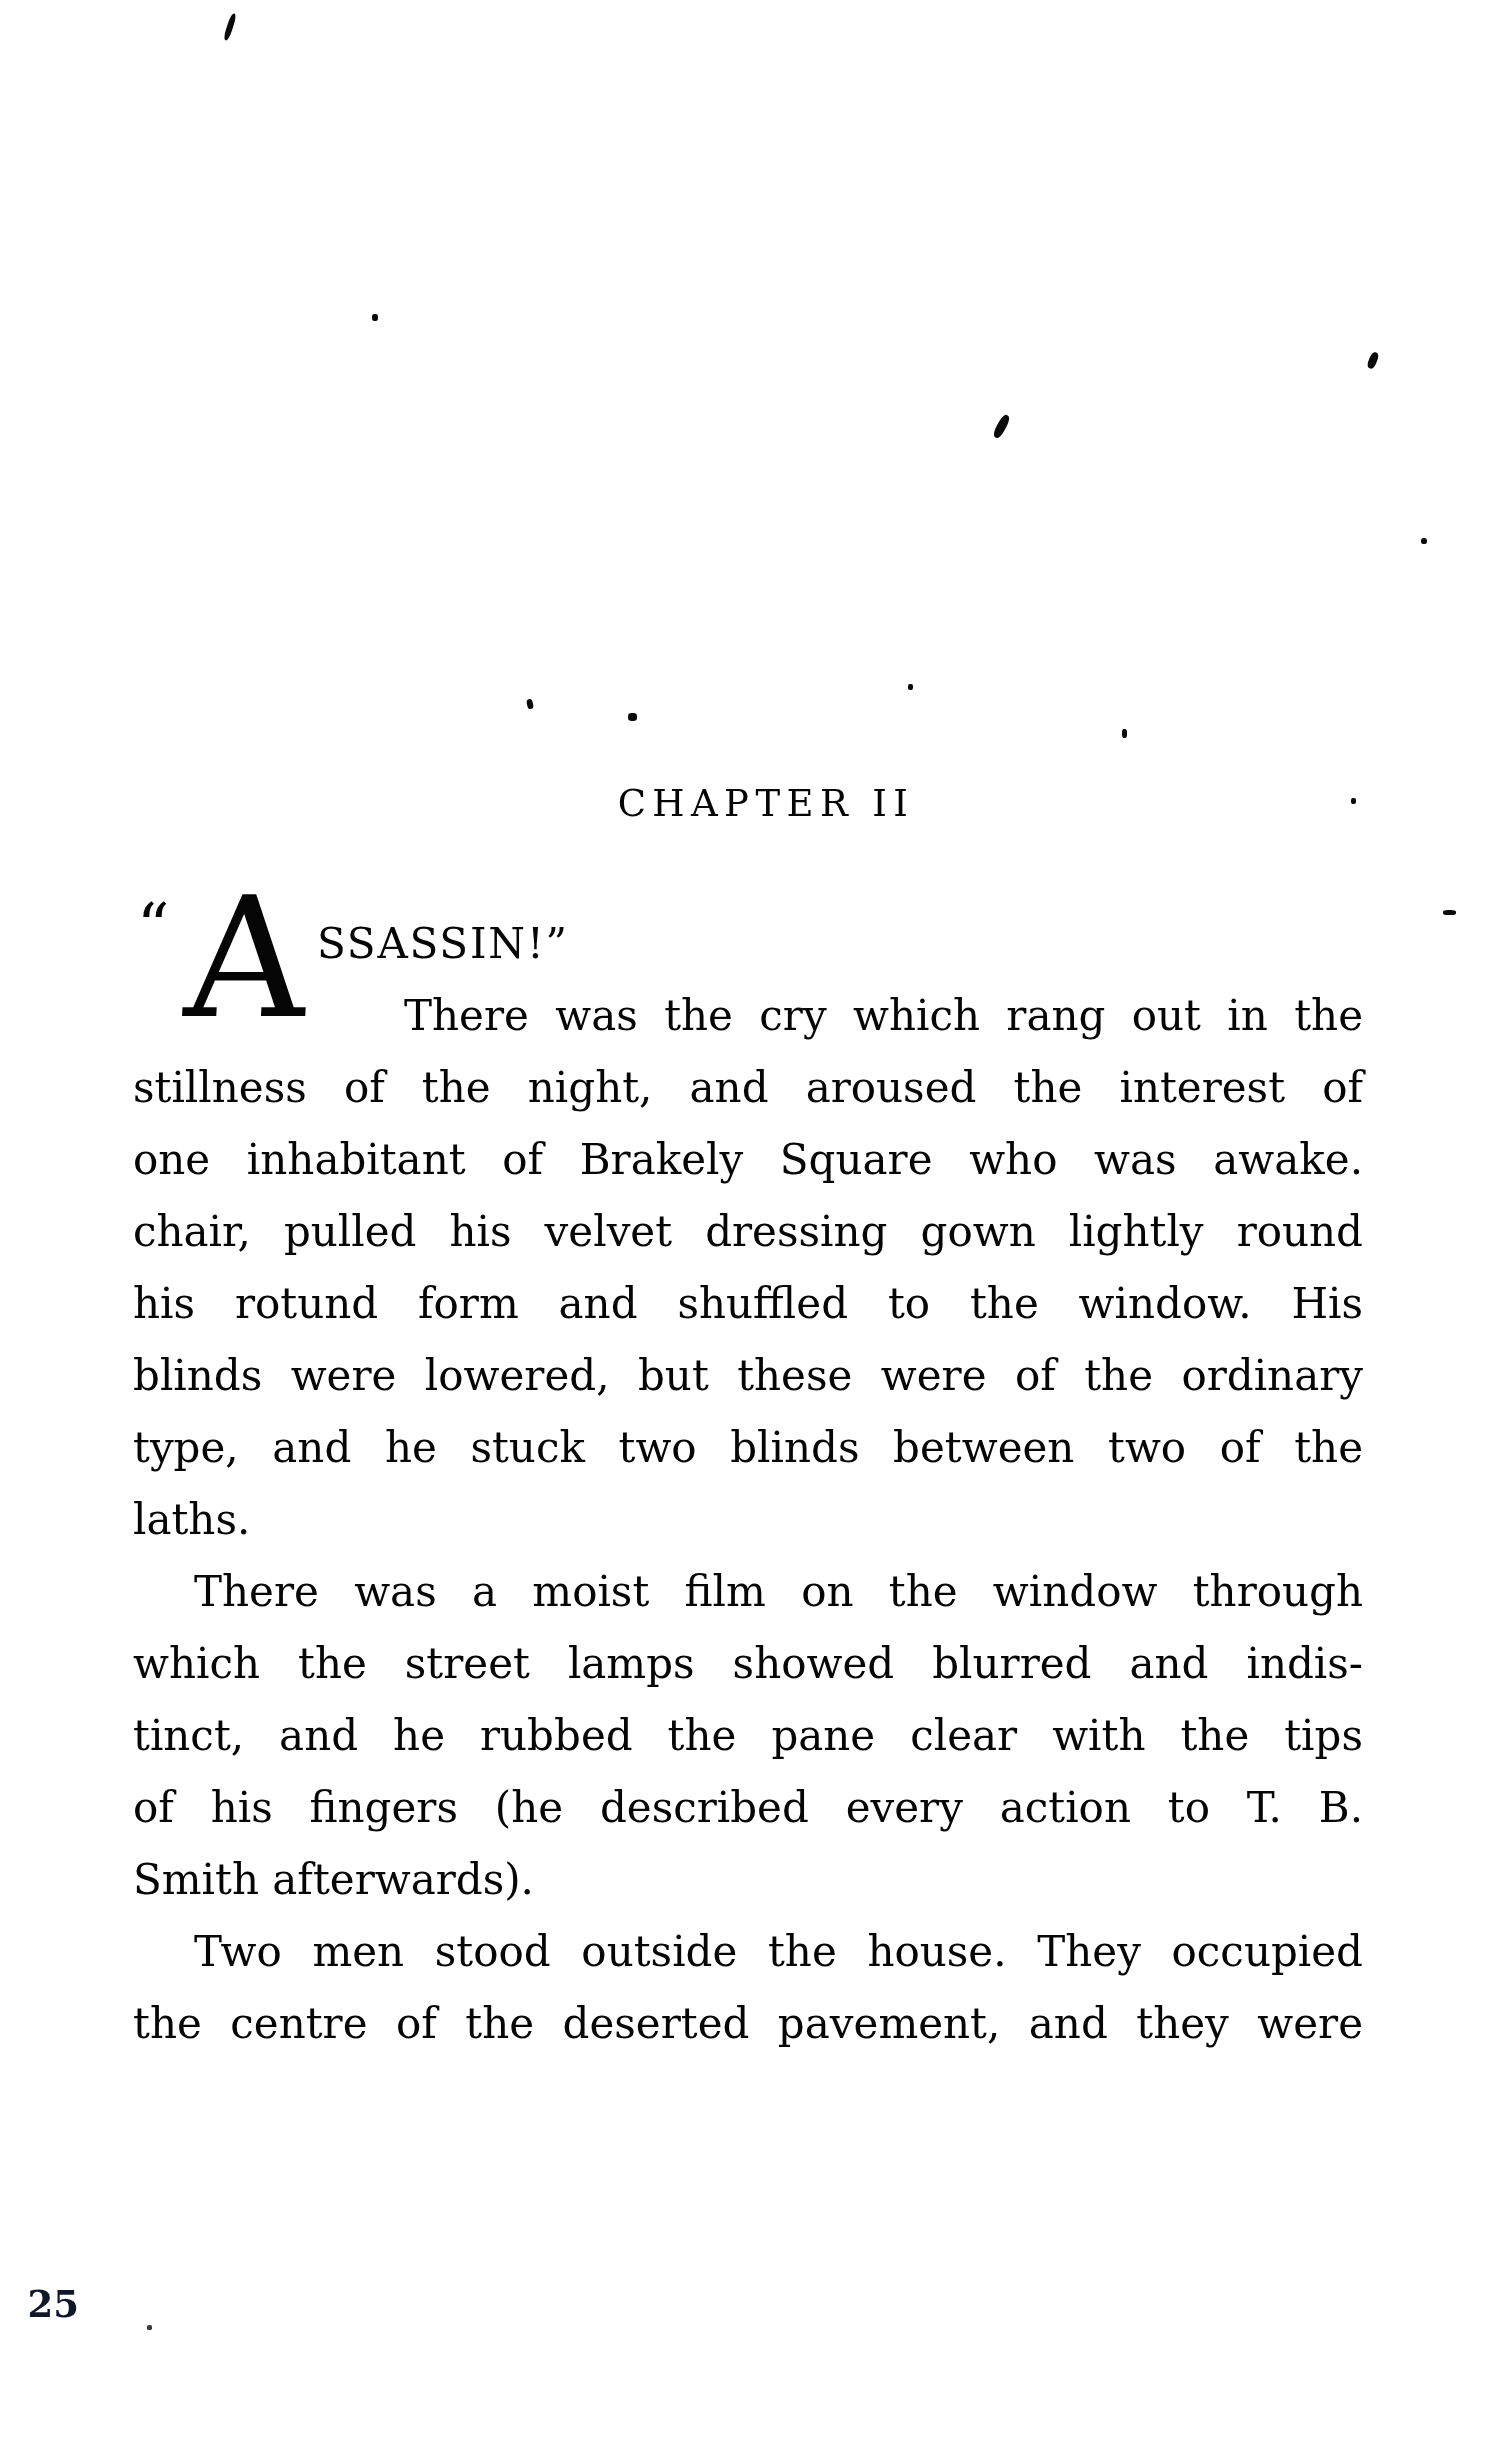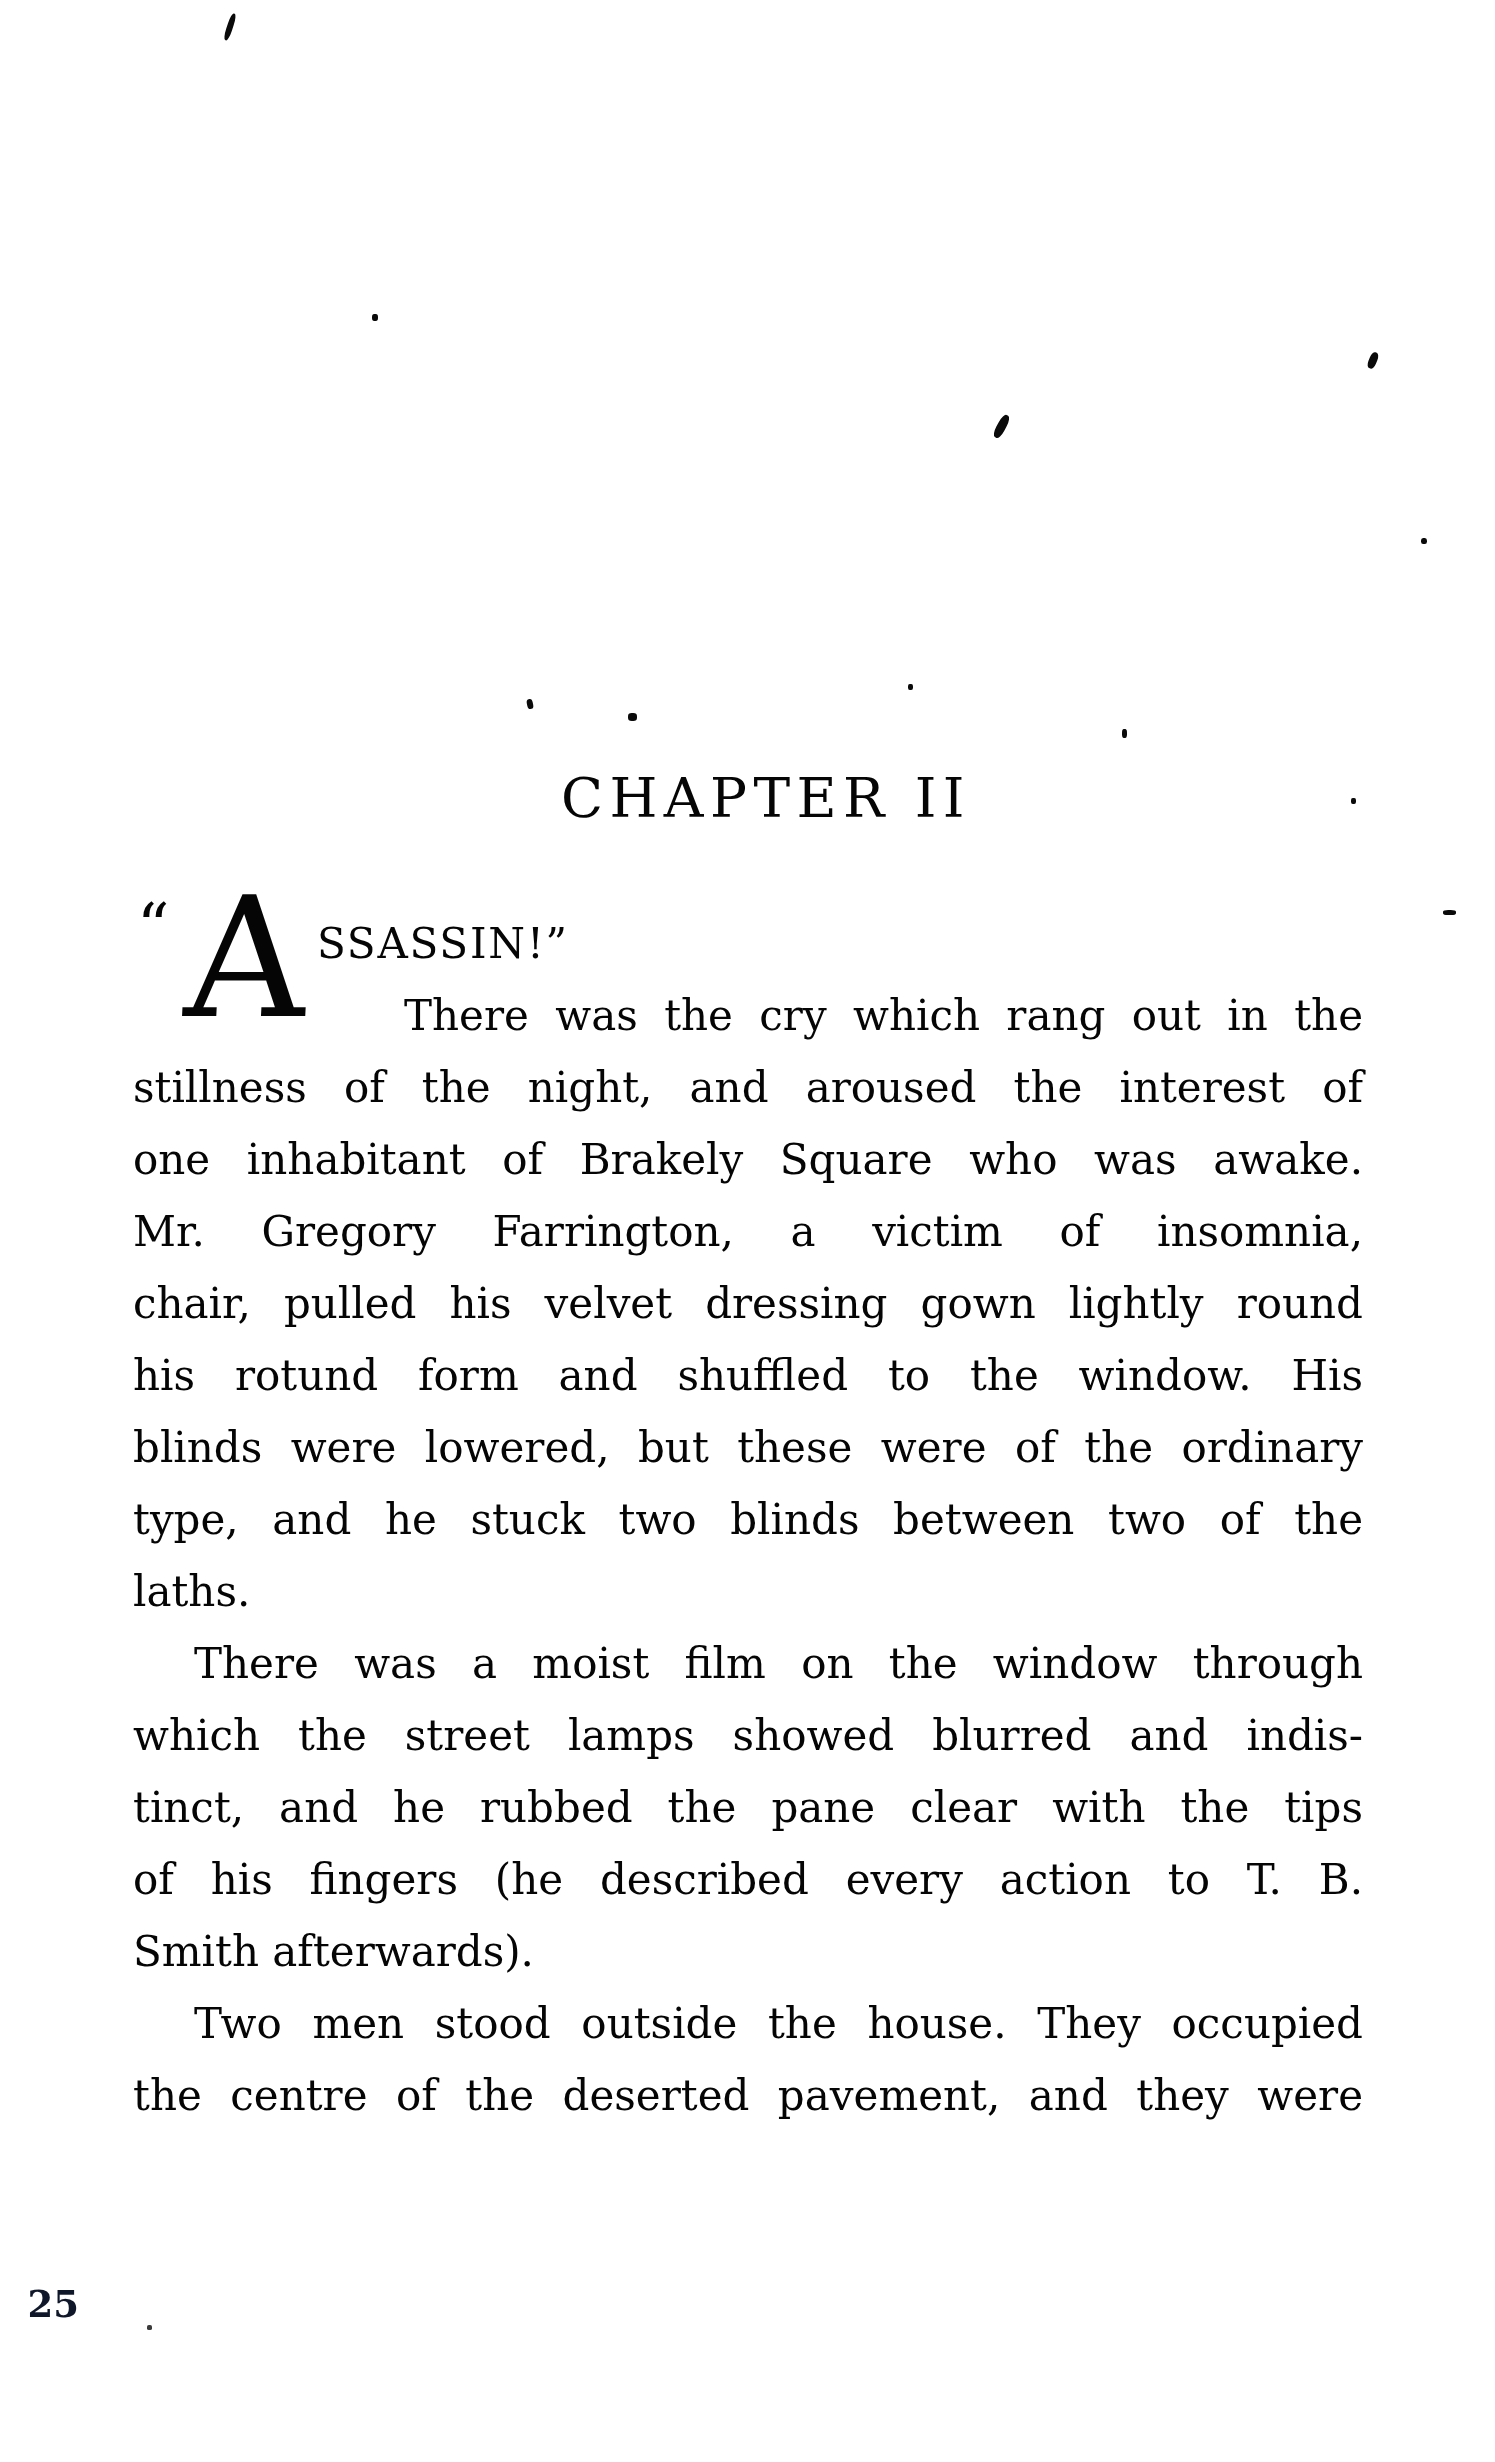--- a/index.html
+++ b/index.html
@@ -13,23 +13,23 @@
     height: 2462px;
     background: #ffffff;
     color: #040404;
     overflow: hidden;
   }
   .chapter-heading {
     position: absolute;
     top: 766px;
     left: 0;
     right: 0;
-    margin: 0;
+    margin: 16px;
     text-align: center;
-    font-size: 55px;
+    font-size: 37px;
     font-weight: normal;
     letter-spacing: 6.4px;
     color: #050505;
     padding-left: 37px;
   }
   .text-block {
     position: absolute;
     left: 133px;
     top: 908px;
     width: 1230px;
@@ -108,21 +108,20 @@
   <h1 class="chapter-heading">CHAPTER II</h1>
 
   <div class="text-block">
     <span class="dropcap-quote">“</span>
     <span class="dropcap-letter">A</span>
     <div id="lines">
         <div class="line dc1">SSASSIN!”</div>
         <div class="line dc2">There was the cry which rang out in the</div>
         <div class="line ">stillness of the night, and aroused the interest of</div>
         <div class="line ">one inhabitant of Brakely Square who was awake.</div>
-        <div class="line ">Mr. Gregory Farrington, a victim of insomnia,</div>
         <div class="line ">chair, pulled his velvet dressing gown lightly round</div>
         <div class="line ">his rotund form and shuffled to the window. His</div>
         <div class="line ">blinds were lowered, but these were of the ordinary</div>
         <div class="line ">type, and he stuck two blinds between two of the</div>
         <div class="line short">laths.</div>
         <div class="line indent">There was a moist film on the window through</div>
         <div class="line ">which the street lamps showed blurred and indis-</div>
         <div class="line ">tinct, and he rubbed the pane clear with the tips</div>
         <div class="line ">of his fingers (he described every action to T. B.</div>
         <div class="line short">Smith afterwards).</div>

